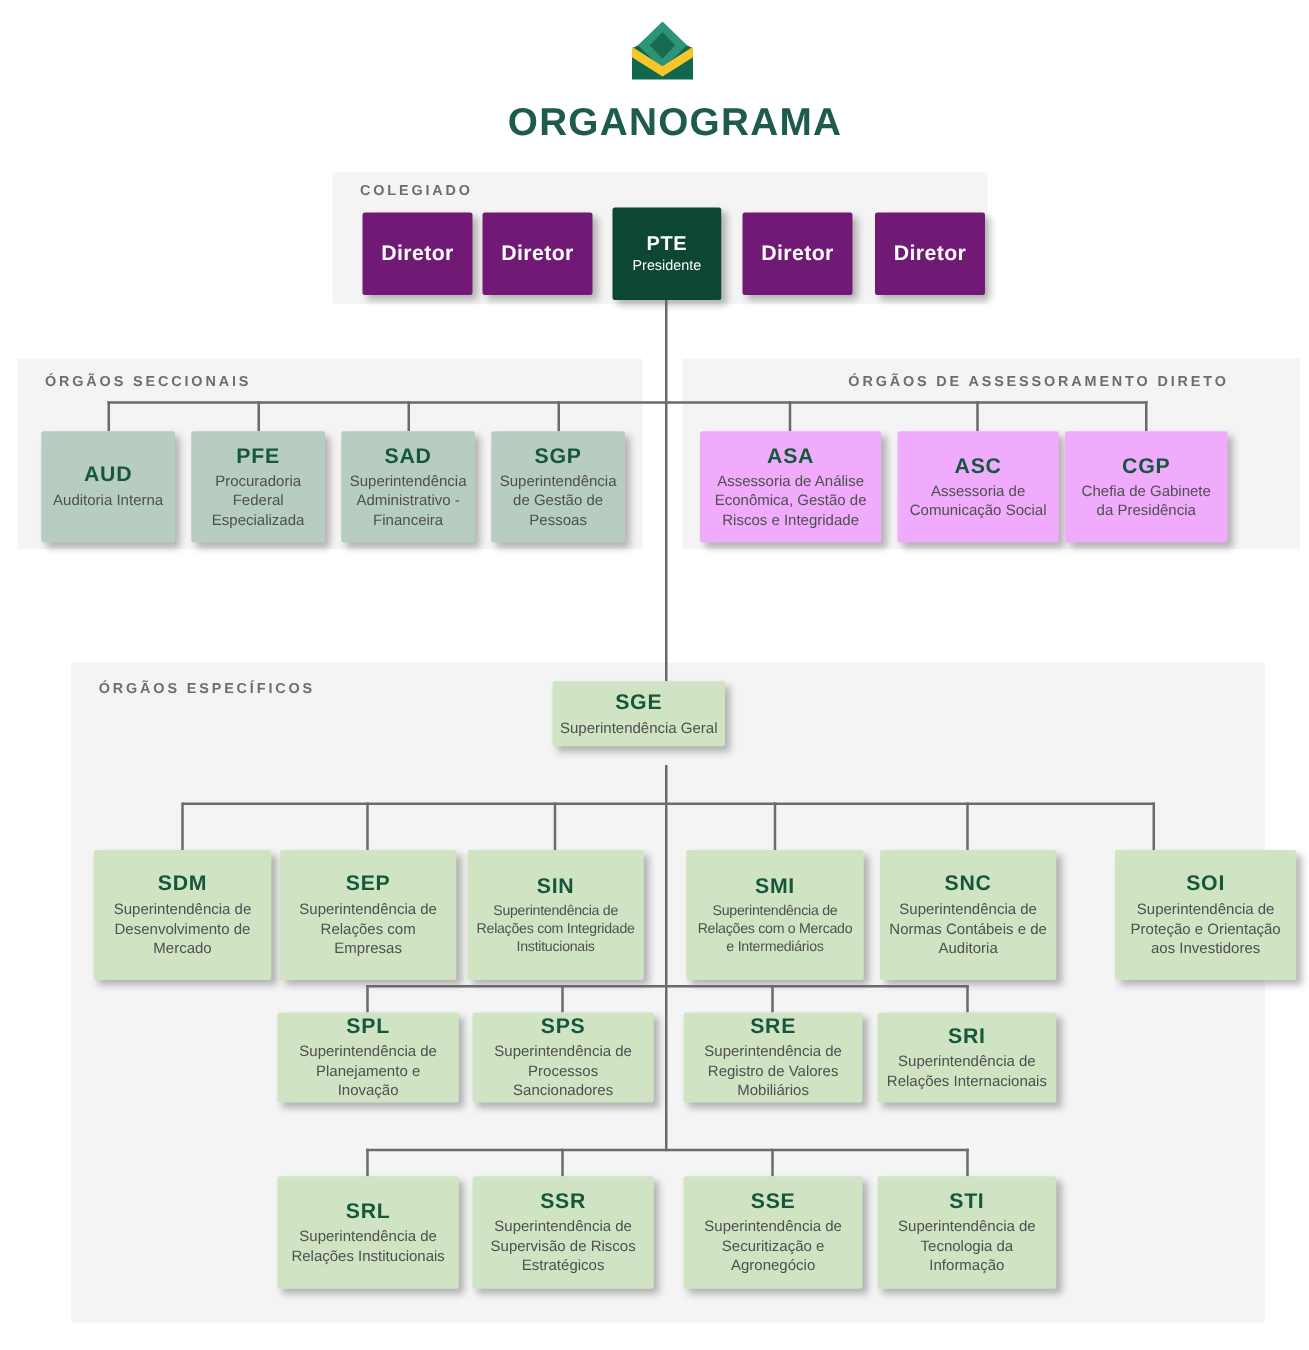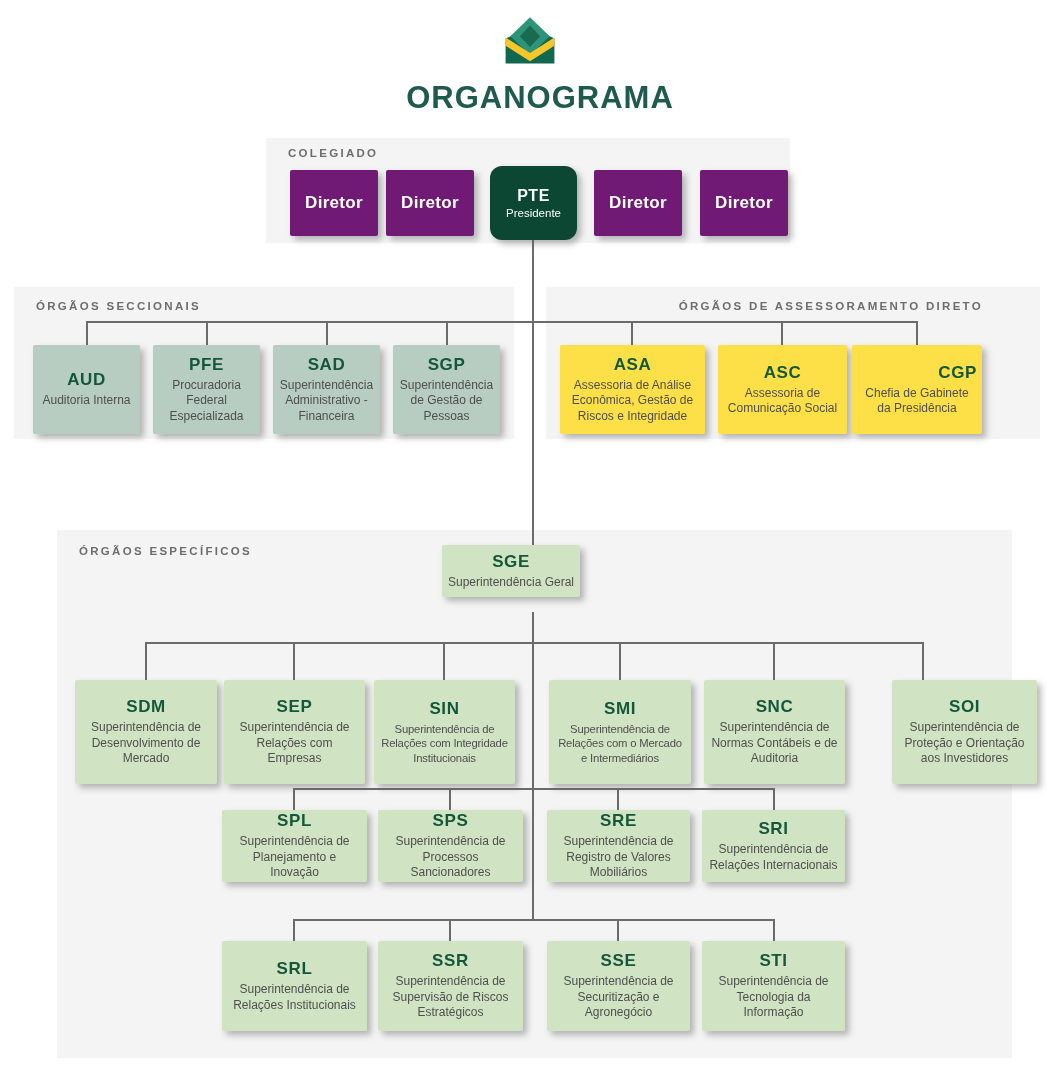--- a/index.html
+++ b/index.html
@@ -26,43 +26,43 @@
 
   
   .box{position:absolute;border-radius:2px;box-sizing:border-box;display:flex;flex-direction:column;
        align-items:center;justify-content:center;text-align:center;padding:4px 5px;
        box-shadow:4px 4px 6px rgba(100,100,100,0.45);}
   .box .acr{font-weight:bold;font-size:17px;color:#14573a;letter-spacing:0.6px;margin-bottom:3px;}
   .box .desc{font-size:12px;color:#4f4f4f;line-height:1.28;}
   .box .desc.tight{font-size:11.3px;letter-spacing:-0.2px;}
   .green{background:#d0e4c4;}
   .sage{background:#b7cdc1;}
-  .yellow{background:#fde047;}
+  .yellow{background:#f0abfc;}
   .dark{background:#701a75;}
-  .darker{background:#0c4733;border-radius:12px;}
+  .darker{background:#0c4733;}
   .dark .lab{color:#ffffff;font-weight:bold;font-size:17px;letter-spacing:0.3px;}
   .darker .acr2{color:#ffffff;font-weight:bold;font-size:16px;letter-spacing:0.5px;}
   .darker .sub{color:#ffffff;font-size:11.5px;margin-top:2px;}
 
   
   #b-d1{left:290px;top:170px;width:88px;height:66px;}
   #b-d2{left:386px;top:170px;width:88px;height:66px;}
   #b-pte{left:490px;top:166px;width:87px;height:74px;}
   #b-d3{left:594px;top:170px;width:88px;height:66px;}
   #b-d4{left:700px;top:170px;width:88px;height:66px;}
 
   
   #b-aud,#b-pfe,#b-sad,#b-sgp{top:345px;height:89px;width:107px;}
   #b-aud{left:33px;} #b-pfe{left:153px;} #b-sad{left:273px;} #b-sgp{left:393px;}
 
   
   #b-asa,#b-asc,#b-cgp{top:345px;height:89px;}
   #b-asa{left:560px;width:145px;}
   #b-asc{left:718px;width:129px;}
-  #b-cgp{left:852px;width:130px;align-items:flex-end;}
+  #b-cgp{left:852px;width:130px;}
 
   
   #b-sge{left:442px;top:545px;width:138px;height:52px;}
   #b-sdm,#b-sep,#b-sin,#b-smi,#b-snc,#b-soi{top:680px;height:104px;}
   #b-sdm{left:75px;width:142px;}
   #b-sep{left:224px;width:141px;}
   #b-sin{left:374px;width:141px;}
   #b-smi{left:549px;width:142px;}
   #b-snc{left:704px;width:141px;}
   #b-soi{left:892px;width:145px;}

